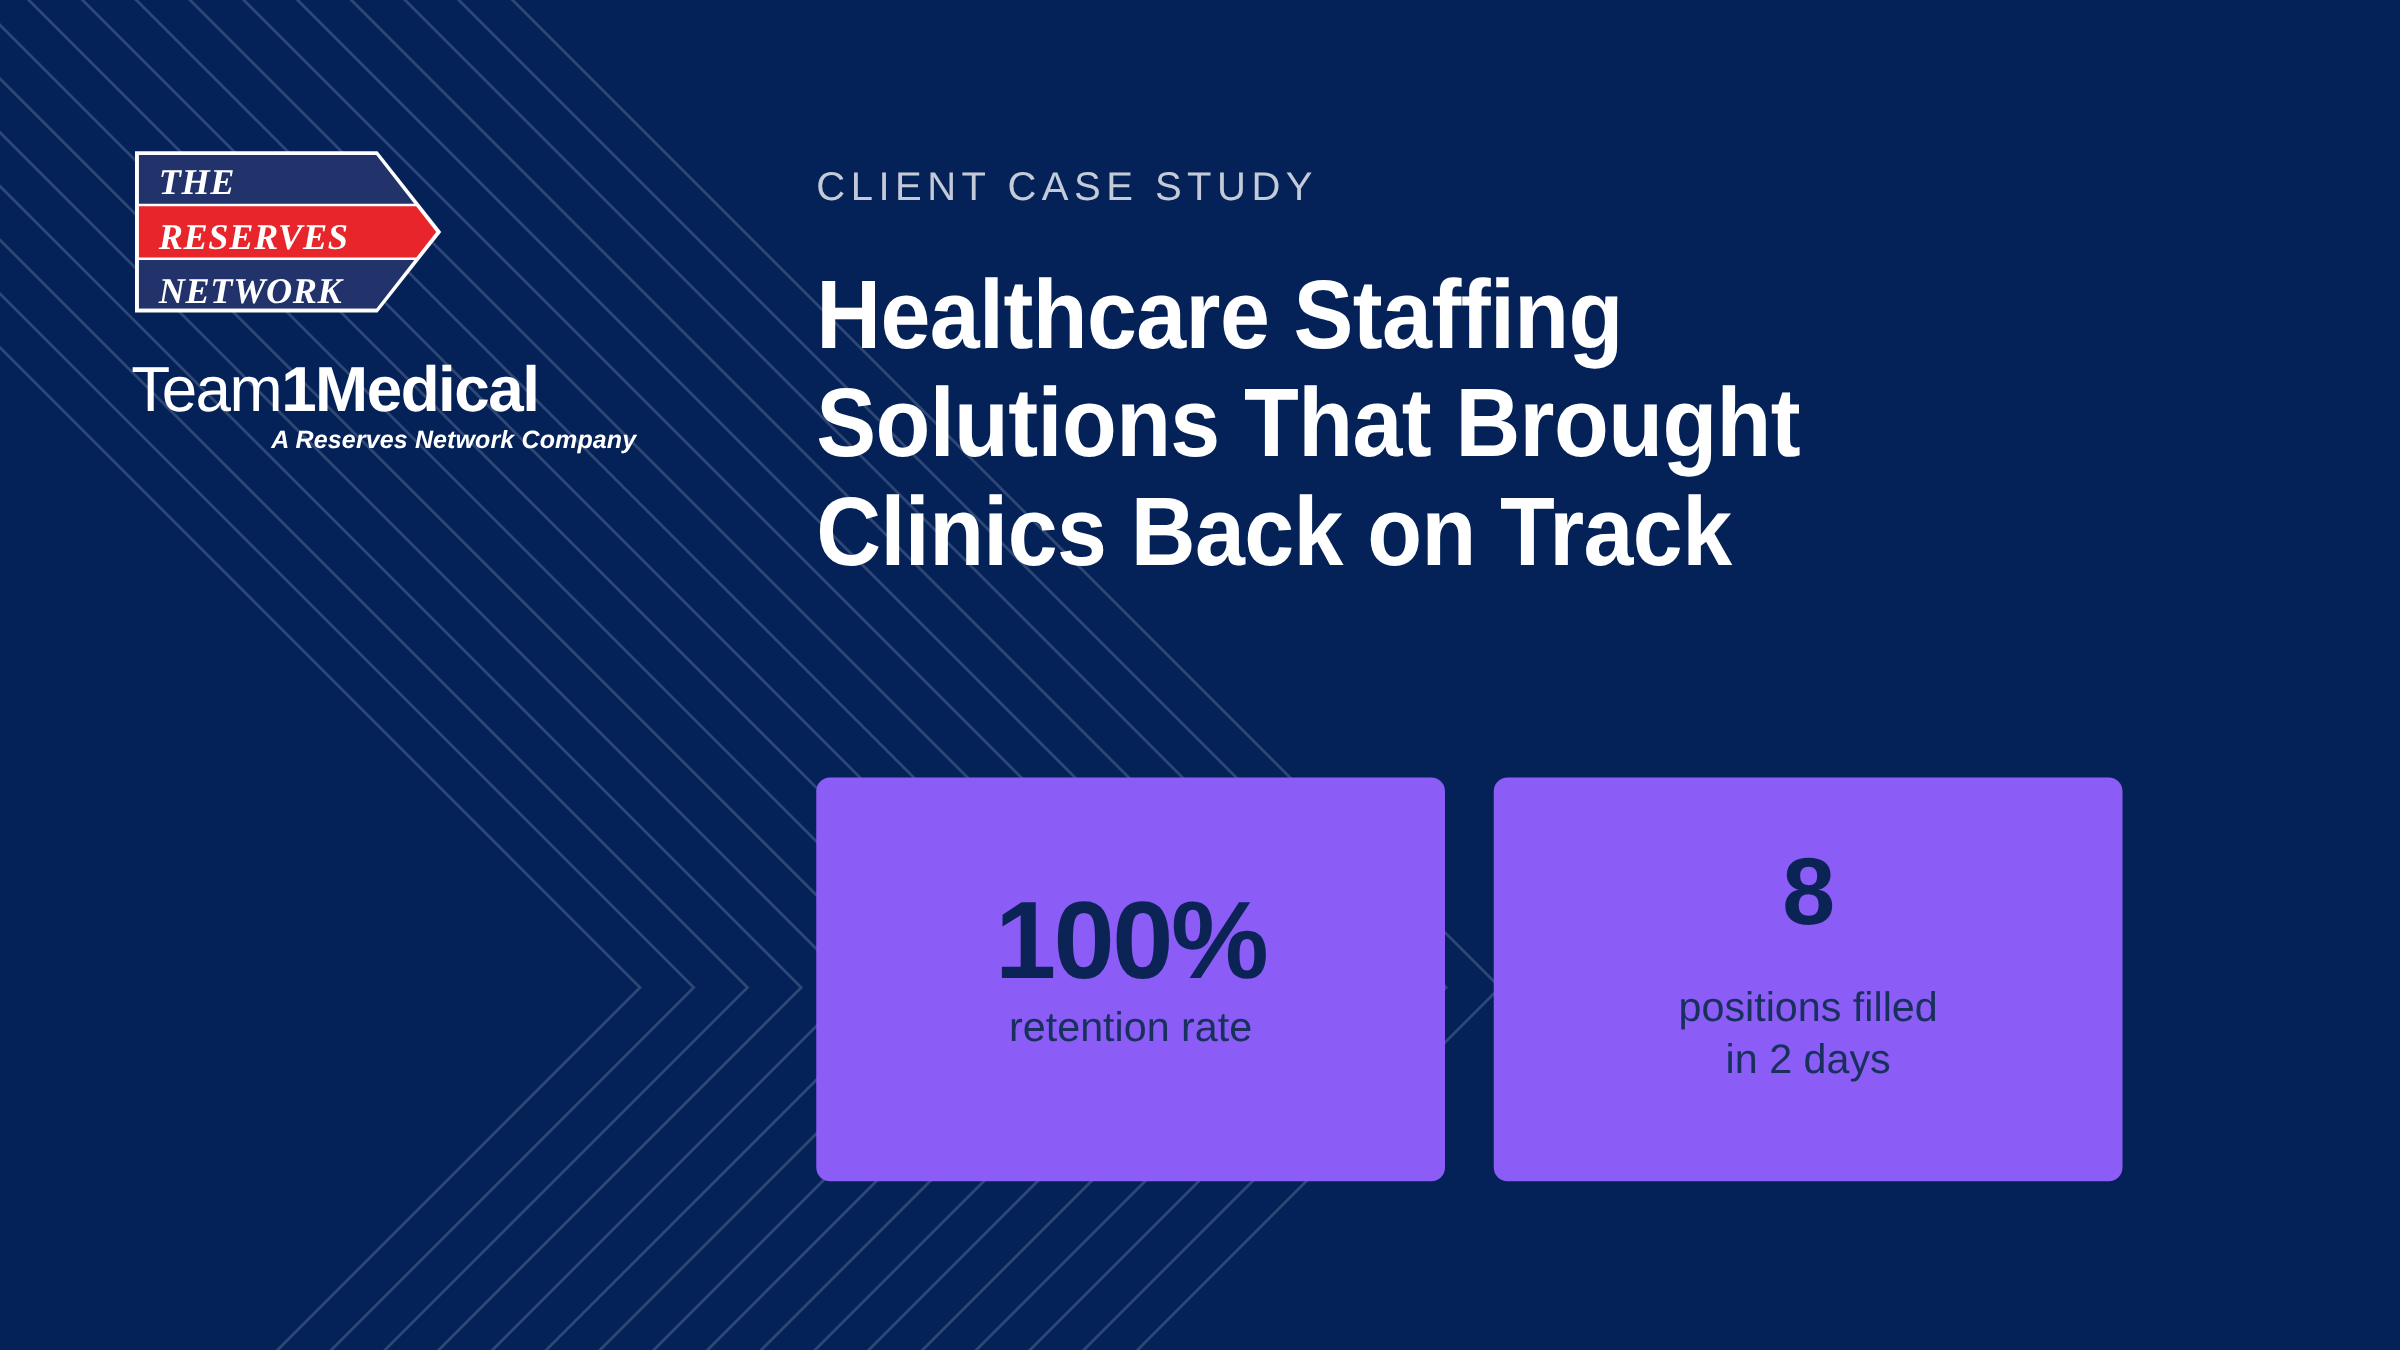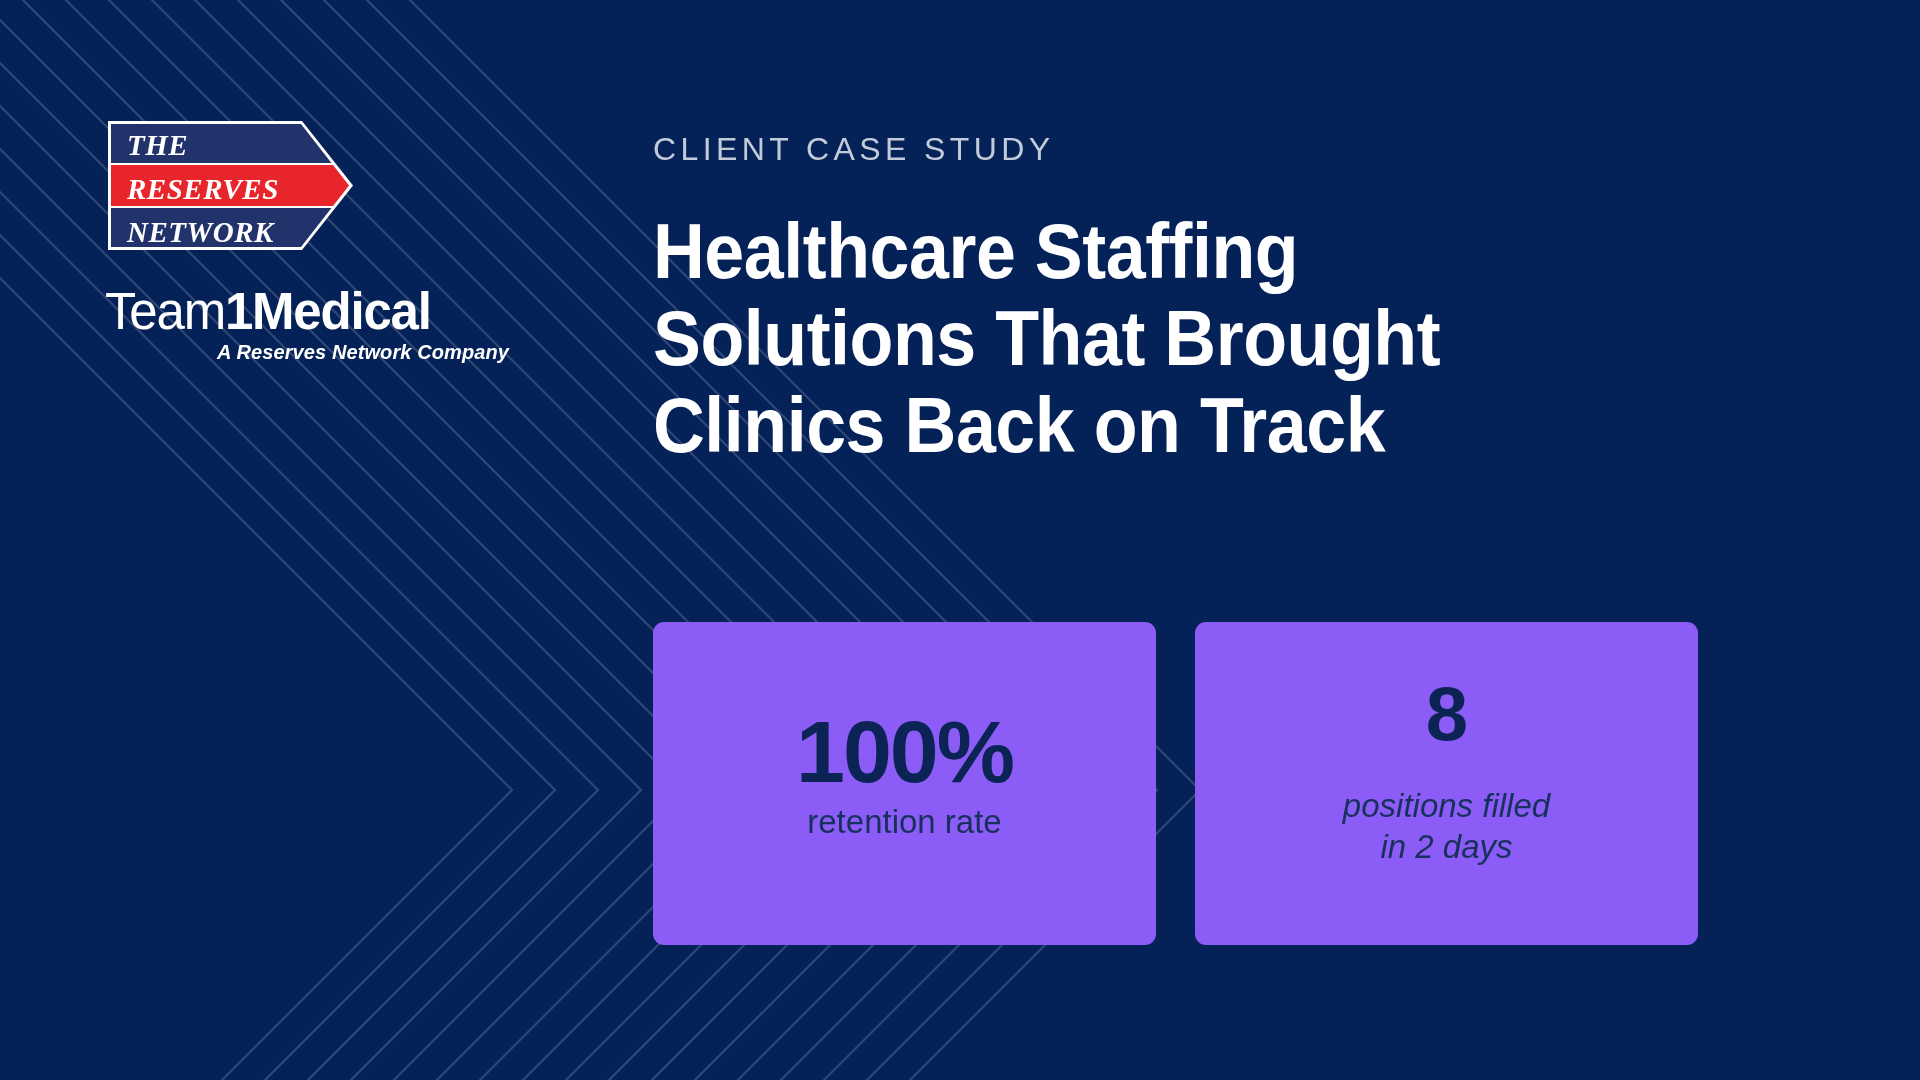--- a/index.html
+++ b/index.html
@@ -120,21 +120,21 @@
   .card-label {
     margin-top:6px;
     font-size:33px;
     font-weight:400;
     line-height:1.22;
     color:#17305c;
     white-space:pre-line;
   }
   .card-1 .card-value { margin-top:-16px; }
   .card-2 .card-value { font-size:76px; margin-top:-24px; }
-  .card-2 .card-label { margin-top:34px;font-style:italic; }
+  .card-2 .card-label { margin-top:34px; }
 </style>
 </head>
 <body>
 
 <svg id="bg-chevrons" width="1920" height="1080" viewBox="0 0 1920 1080" aria-hidden="true">
   <g id="chevron-group" fill="none" stroke="#4a5f86" stroke-width="2.2" opacity="0.62">
       <path d="M-388,-110 L512,790 L-388,1690"></path>
       <path d="M-345,-110 L555,790 L-345,1690"></path>
       <path d="M-302,-110 L598,790 L-302,1690"></path>
       <path d="M-259,-110 L641,790 L-259,1690"></path>

